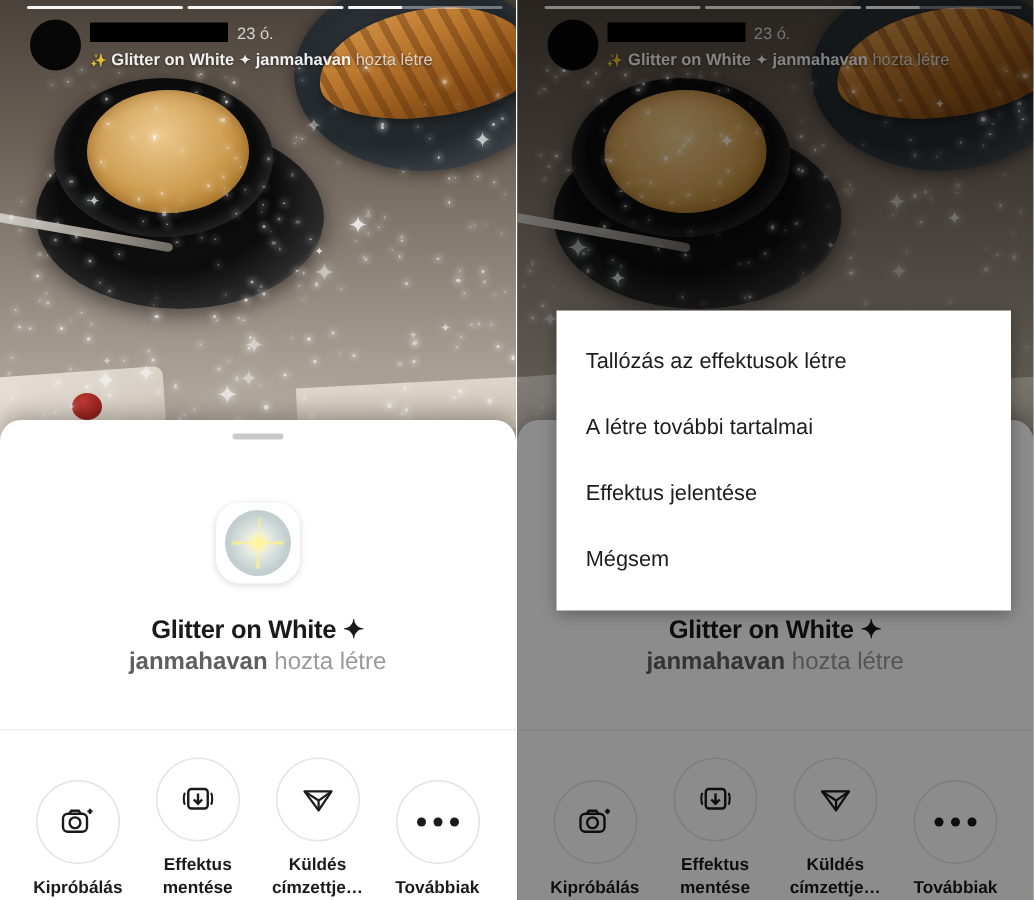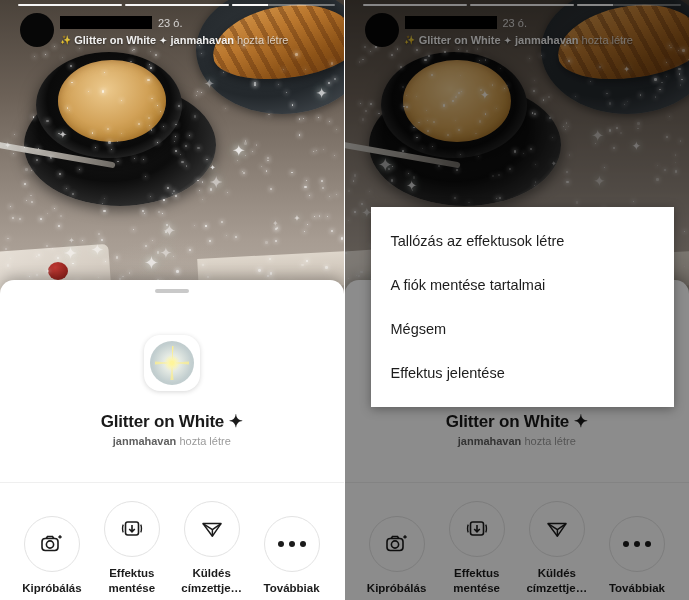--- a/index.html
+++ b/index.html
@@ -129,21 +129,21 @@
     content:""; position:absolute; left:50%; top:50%; width:34px; height:34px;
     transform:translate(-50%,-50%);
     background:
       radial-gradient(circle at 50% 50%, rgba(255,245,150,.95) 0 7%, rgba(255,245,150,0) 34%),
       conic-gradient(from 0deg, rgba(255,240,140,0) 0deg, rgba(255,240,140,.95) 2deg, rgba(255,240,140,0) 8deg,
                      rgba(255,240,140,0) 82deg, rgba(255,240,140,.95) 90deg, rgba(255,240,140,0) 98deg,
                      rgba(255,240,140,0) 172deg, rgba(255,240,140,.95) 180deg, rgba(255,240,140,0) 188deg,
                      rgba(255,240,140,0) 262deg, rgba(255,240,140,.95) 270deg, rgba(255,240,140,0) 278deg);
   }
   .eff-title{ margin-top:20px; font-size:17px; font-weight:700; color:#1a1a1a; letter-spacing:-.2px; }
-  .eff-sub{ margin-top:3px; font-size:11px; color:#9a9a9a; }
+  .eff-sub{ margin-top:3px; font-size:16px; color:#9a9a9a; }
   .eff-sub b{ color:#5f5f5f; font-weight:700; }
   .sep{ width:100%; height:1px; background:#efefef; margin-top:35px; }
 
   .actions{ width:100%; display:flex; padding:18px 12px 0;align-items:flex-end; }
   .act{ flex:1; display:flex; flex-direction:column; align-items:center; }
   .act .circ{
     width:56px; height:56px; border-radius:50%; border:1px solid #e3e3e3;
     display:flex; align-items:center; justify-content:center; background:#fff;
   }
   .act .lbl{ margin-top:9px; font-size:11.5px; font-weight:700; color:#1b1b1b;
@@ -860,19 +860,19 @@
           <div class="lbl">Továbbiak</div>
         </div>
 
       </div>
     </div>
 
     <div class="dim"></div>
 
     <div class="dialog">
       <div class="mi">Tallózás az effektusok létre</div>
-      <div class="mi">A fiók mentése tartalmai</div>
+      <div class="mi">A létre további tartalmai</div>
+      <div class="mi">Effektus jelentése</div>
       <div class="mi">Mégsem</div>
-      <div class="mi">Effektus jelentése</div>
     </div>
 
   </div>
 </div>
 
 </body></html>

